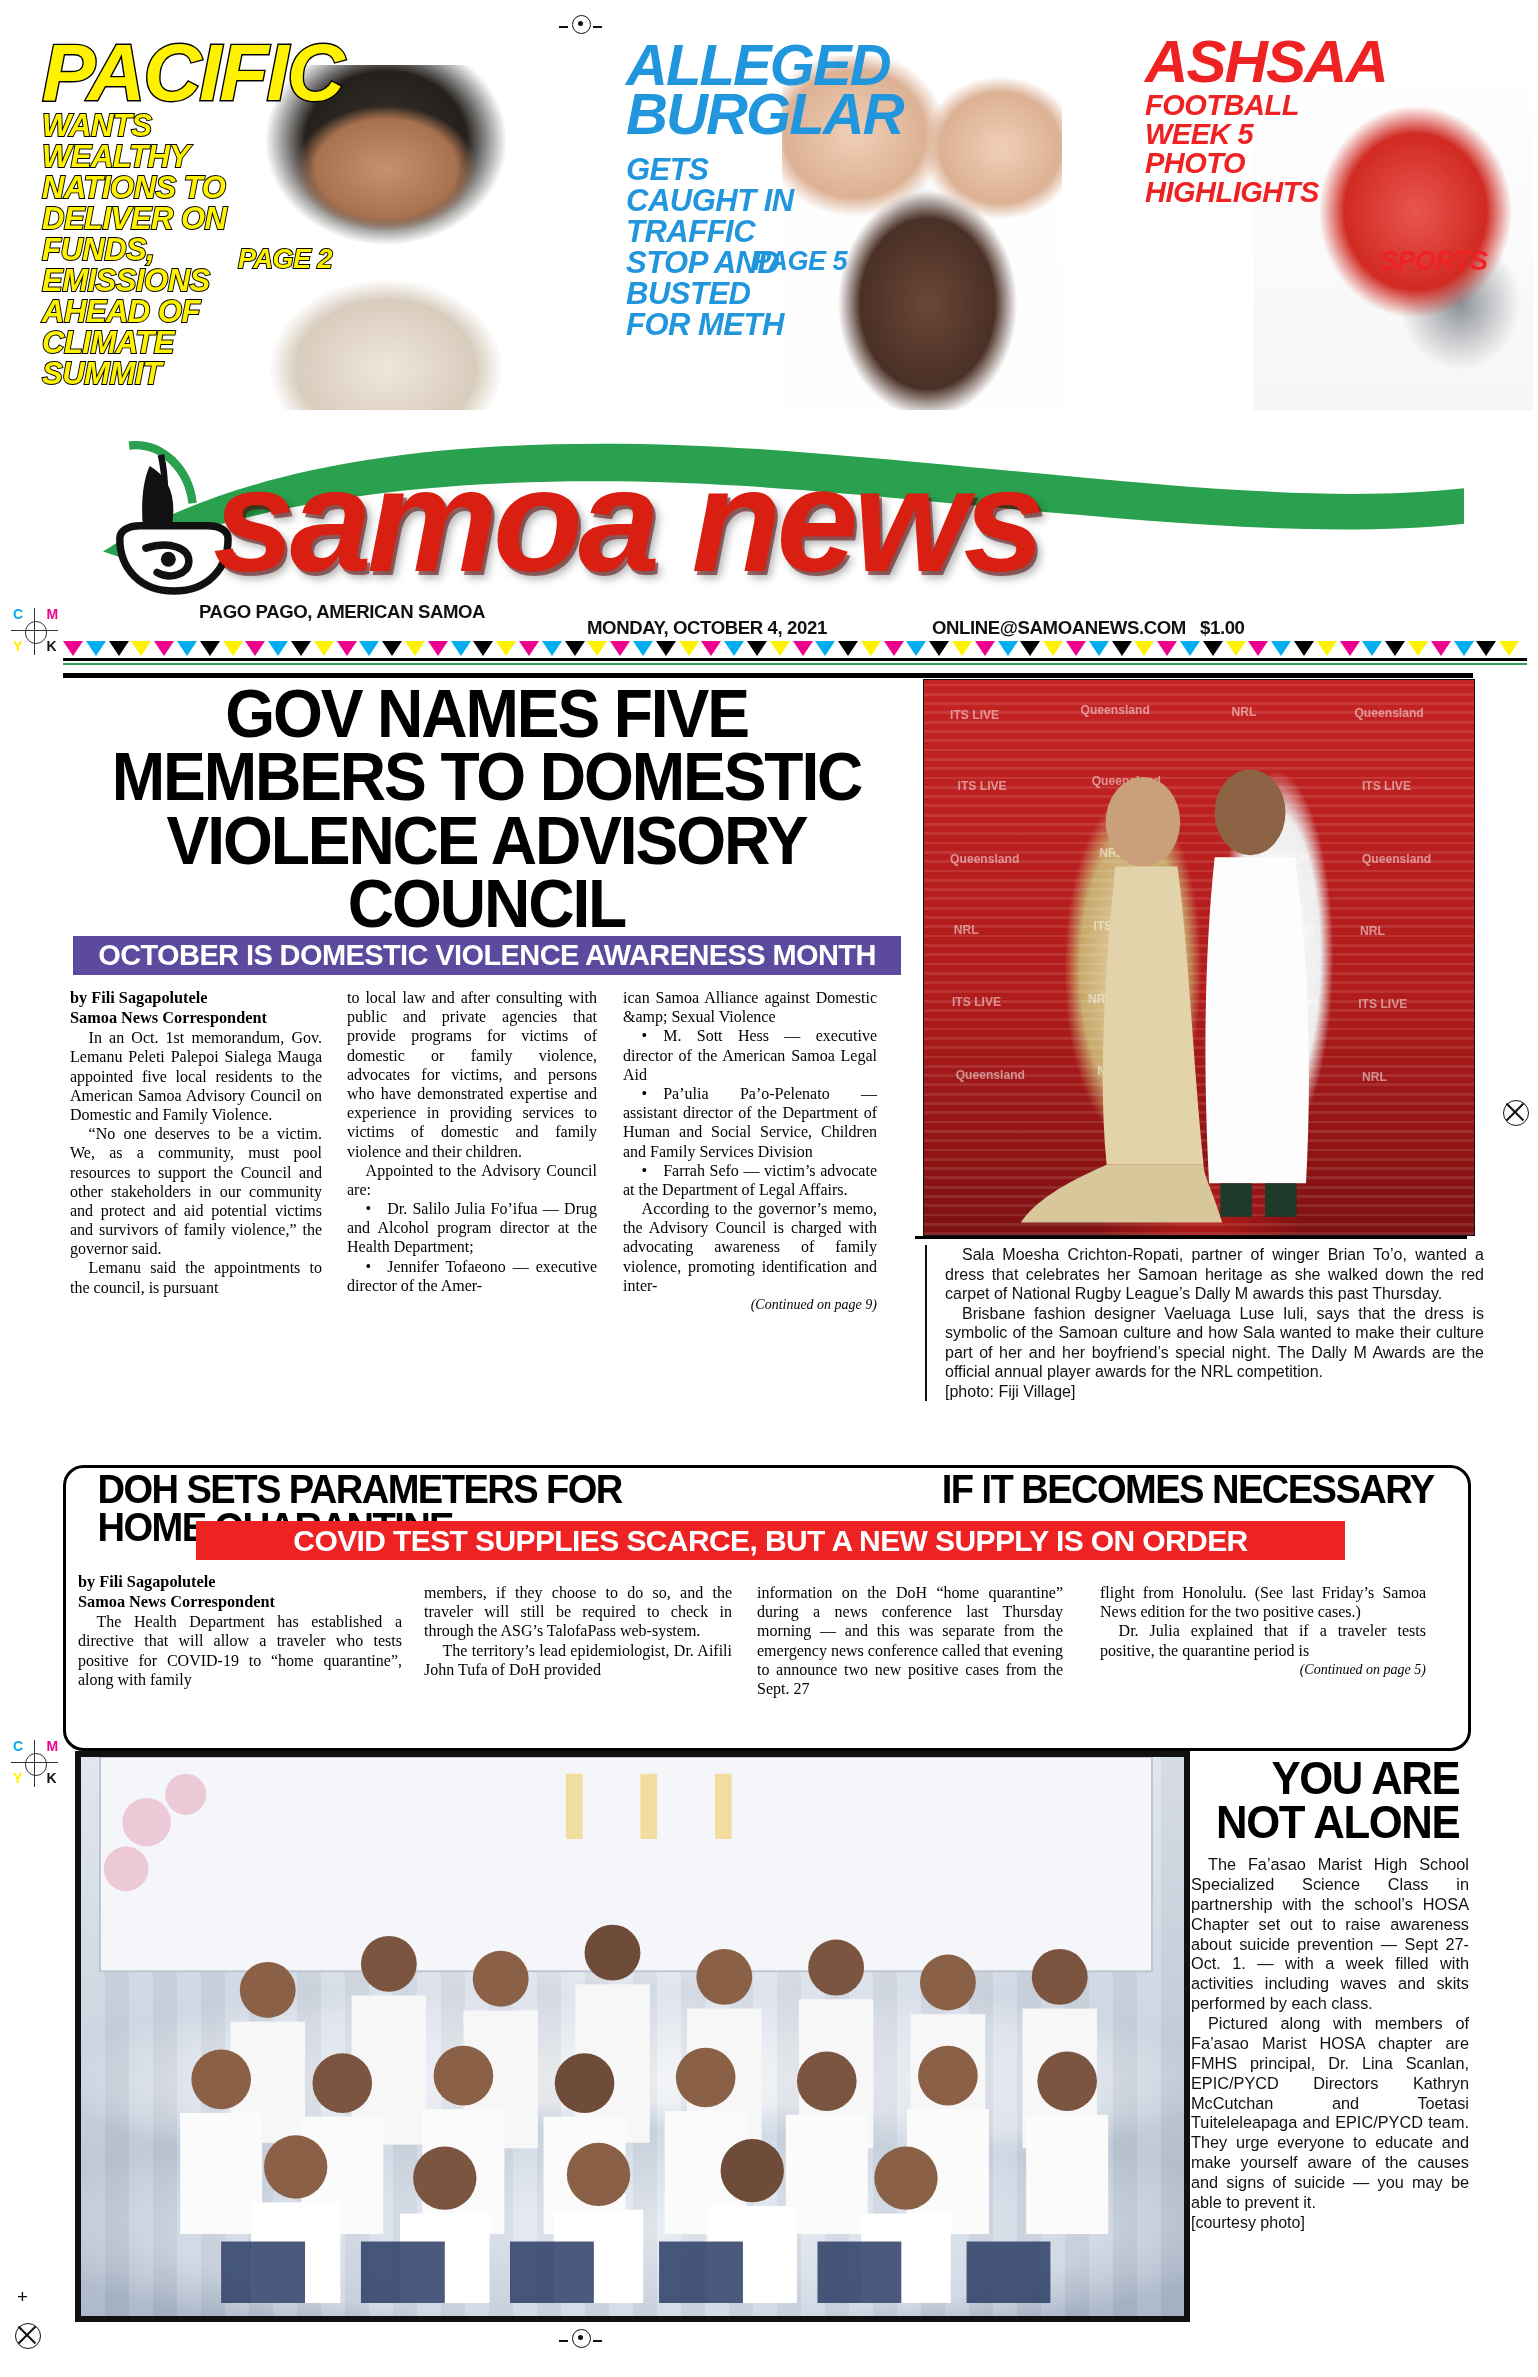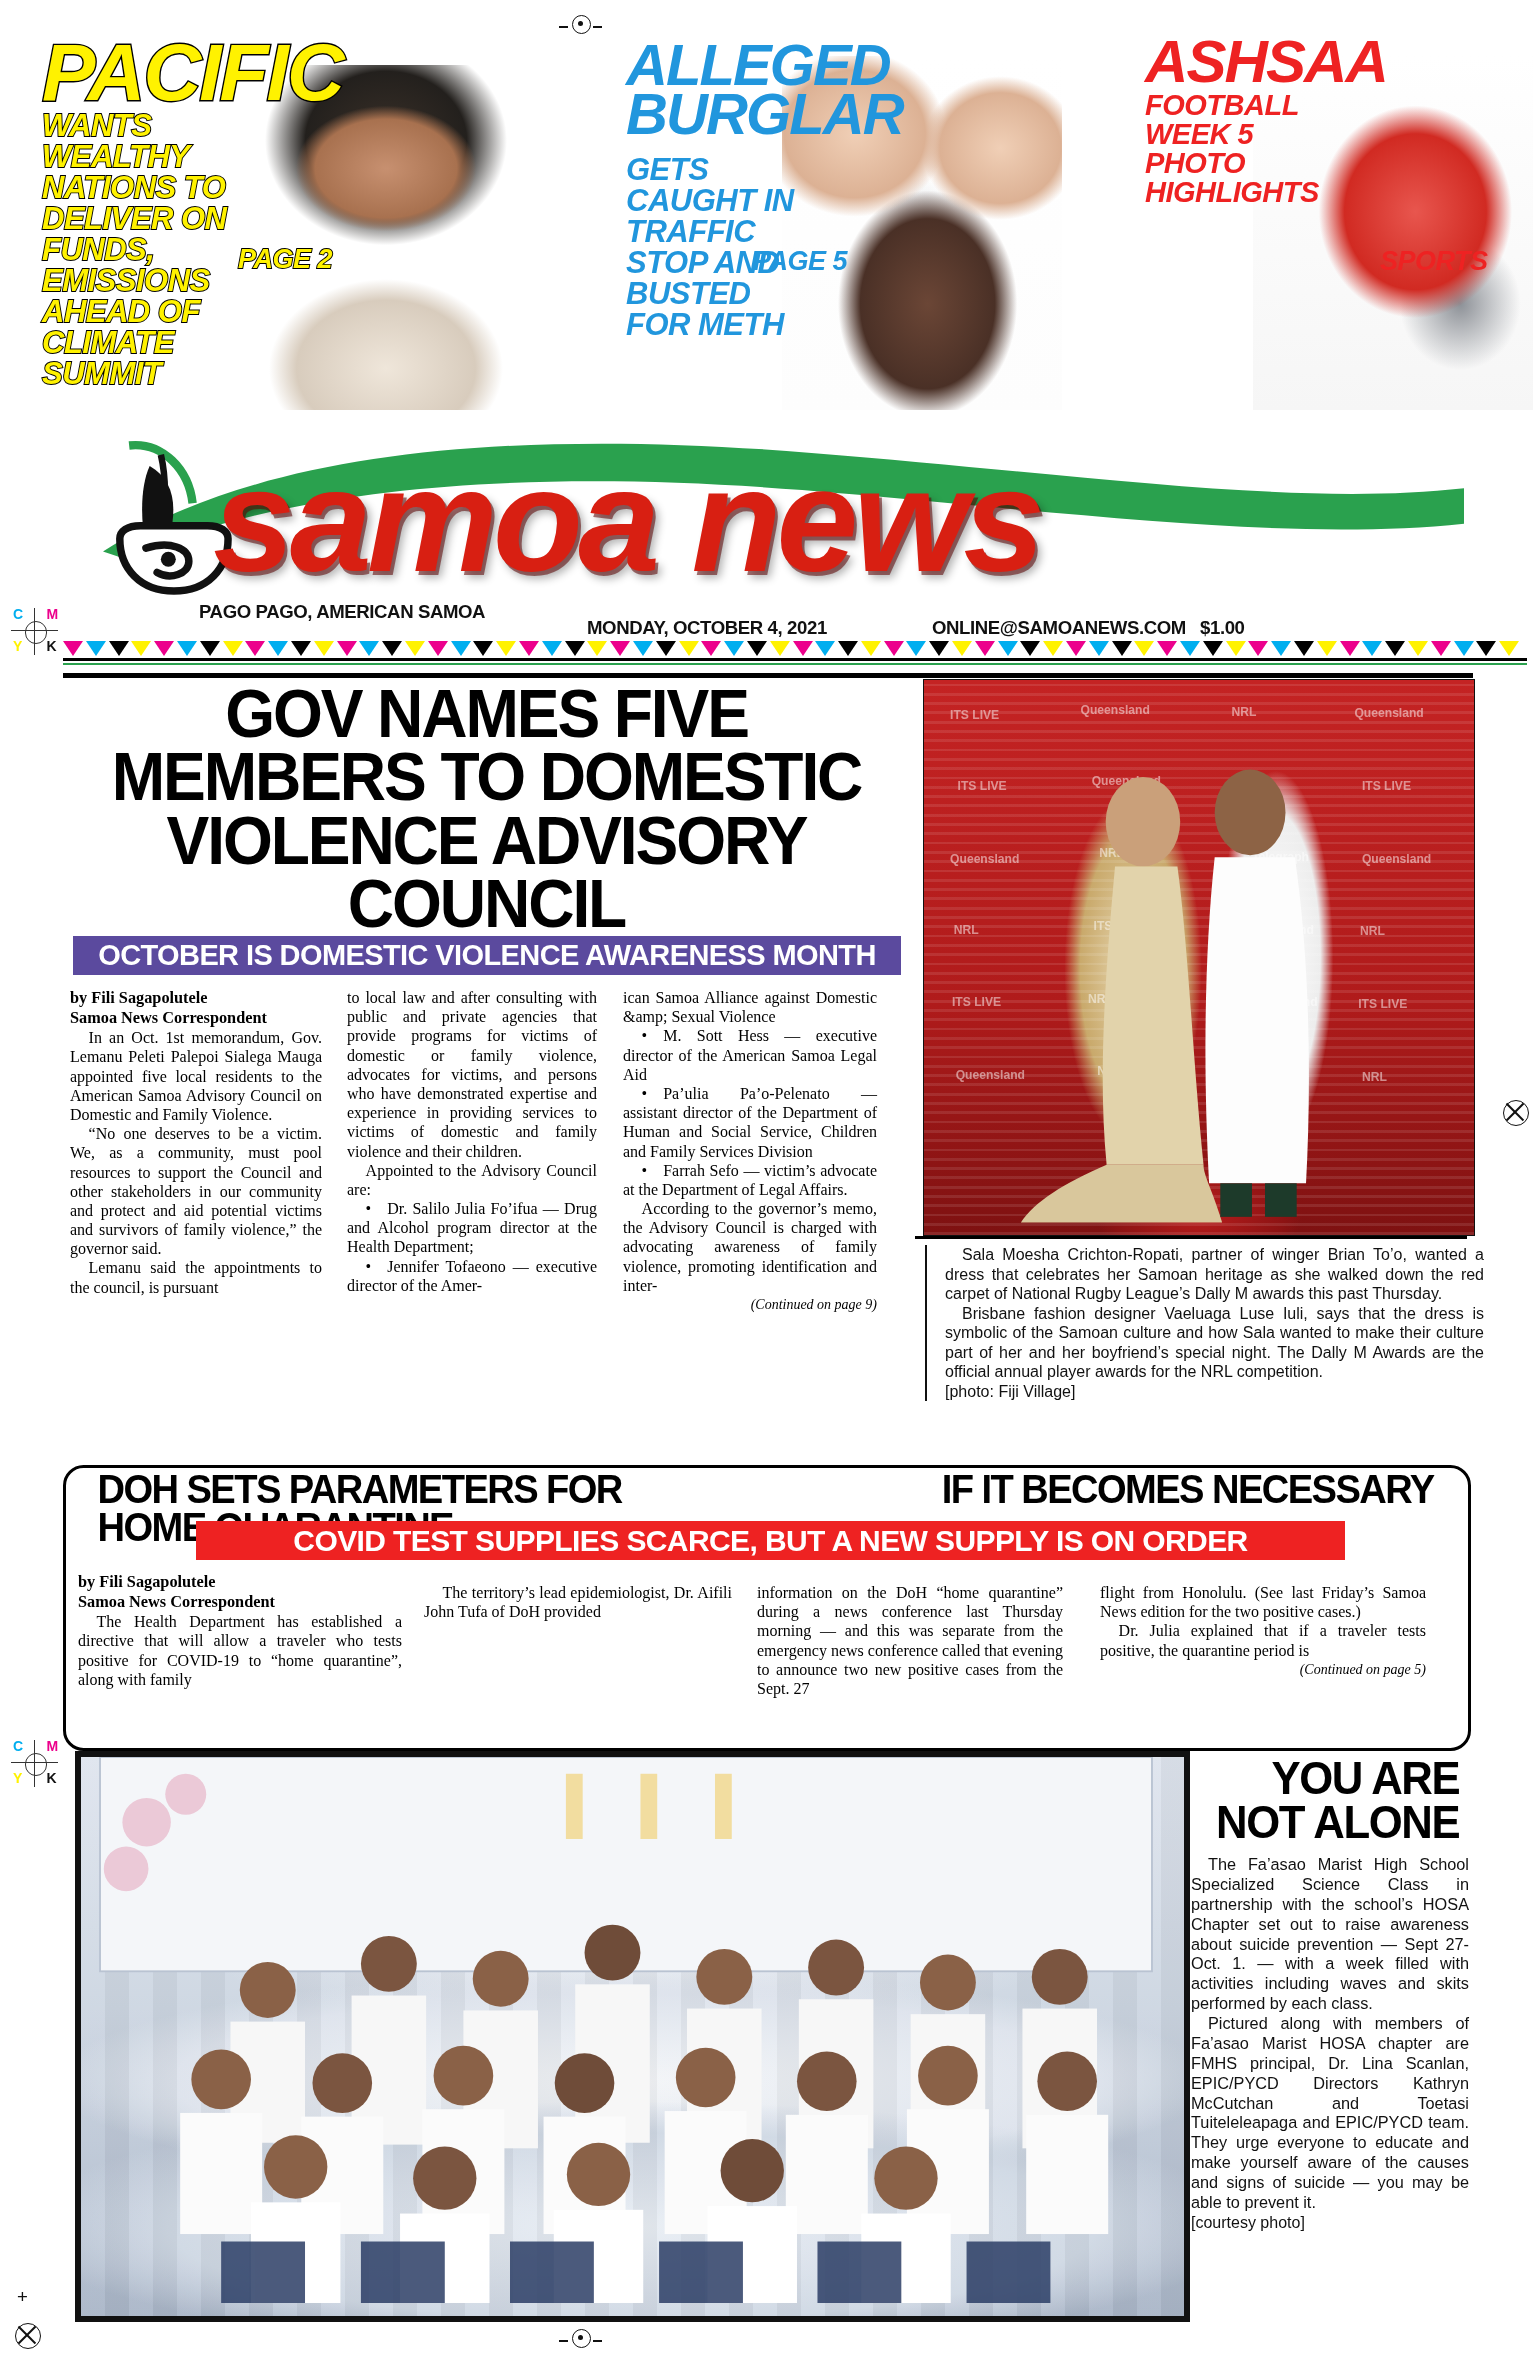--- a/index.html
+++ b/index.html
@@ -338,20 +338,21 @@
 
   <div class="band band-red" style="left:196px;top:1521px;width:1149px;height:39px;font-size:30px;">COVID TEST SUPPLIES SCARCE, BUT A NEW SUPPLY IS ON ORDER</div>
 
   <div class="col" style="left:78px;top:1572px;width:324px;">
     <div class="byline">by Fili Sagapolutele</div>
     <div class="byline">Samoa News Correspondent</div>
     <p>The Health Department has established a directive that will allow a traveler who tests positive for COVID-19 to “home quarantine”, along with family</p>
   </div>
 
   <div class="col" style="left:424px;top:1583px;width:308px;">
+    <p style="text-indent:0">members, if they choose to do so, and the traveler will still be required to check in through the ASG’s TalofaPass web-system.</p>
     <p>The territory’s lead epidemiologist, Dr. Aifili John Tufa of DoH provided</p>
   </div>
 
   <div class="col" style="left:757px;top:1583px;width:306px;">
     <p style="text-indent:0">information on the DoH “home quarantine” during a news conference last Thursday morning — and this was separate from the emergency news conference called that evening to announce two new positive cases from the Sept. 27</p>
   </div>
 
   <div class="col" style="left:1100px;top:1583px;width:326px;">
     <p style="text-indent:0">flight from Honolulu. (See last Friday’s Samoa News edition for the two positive cases.)</p>
     <p>Dr. Julia explained that if a traveler tests positive, the quarantine period is</p>

